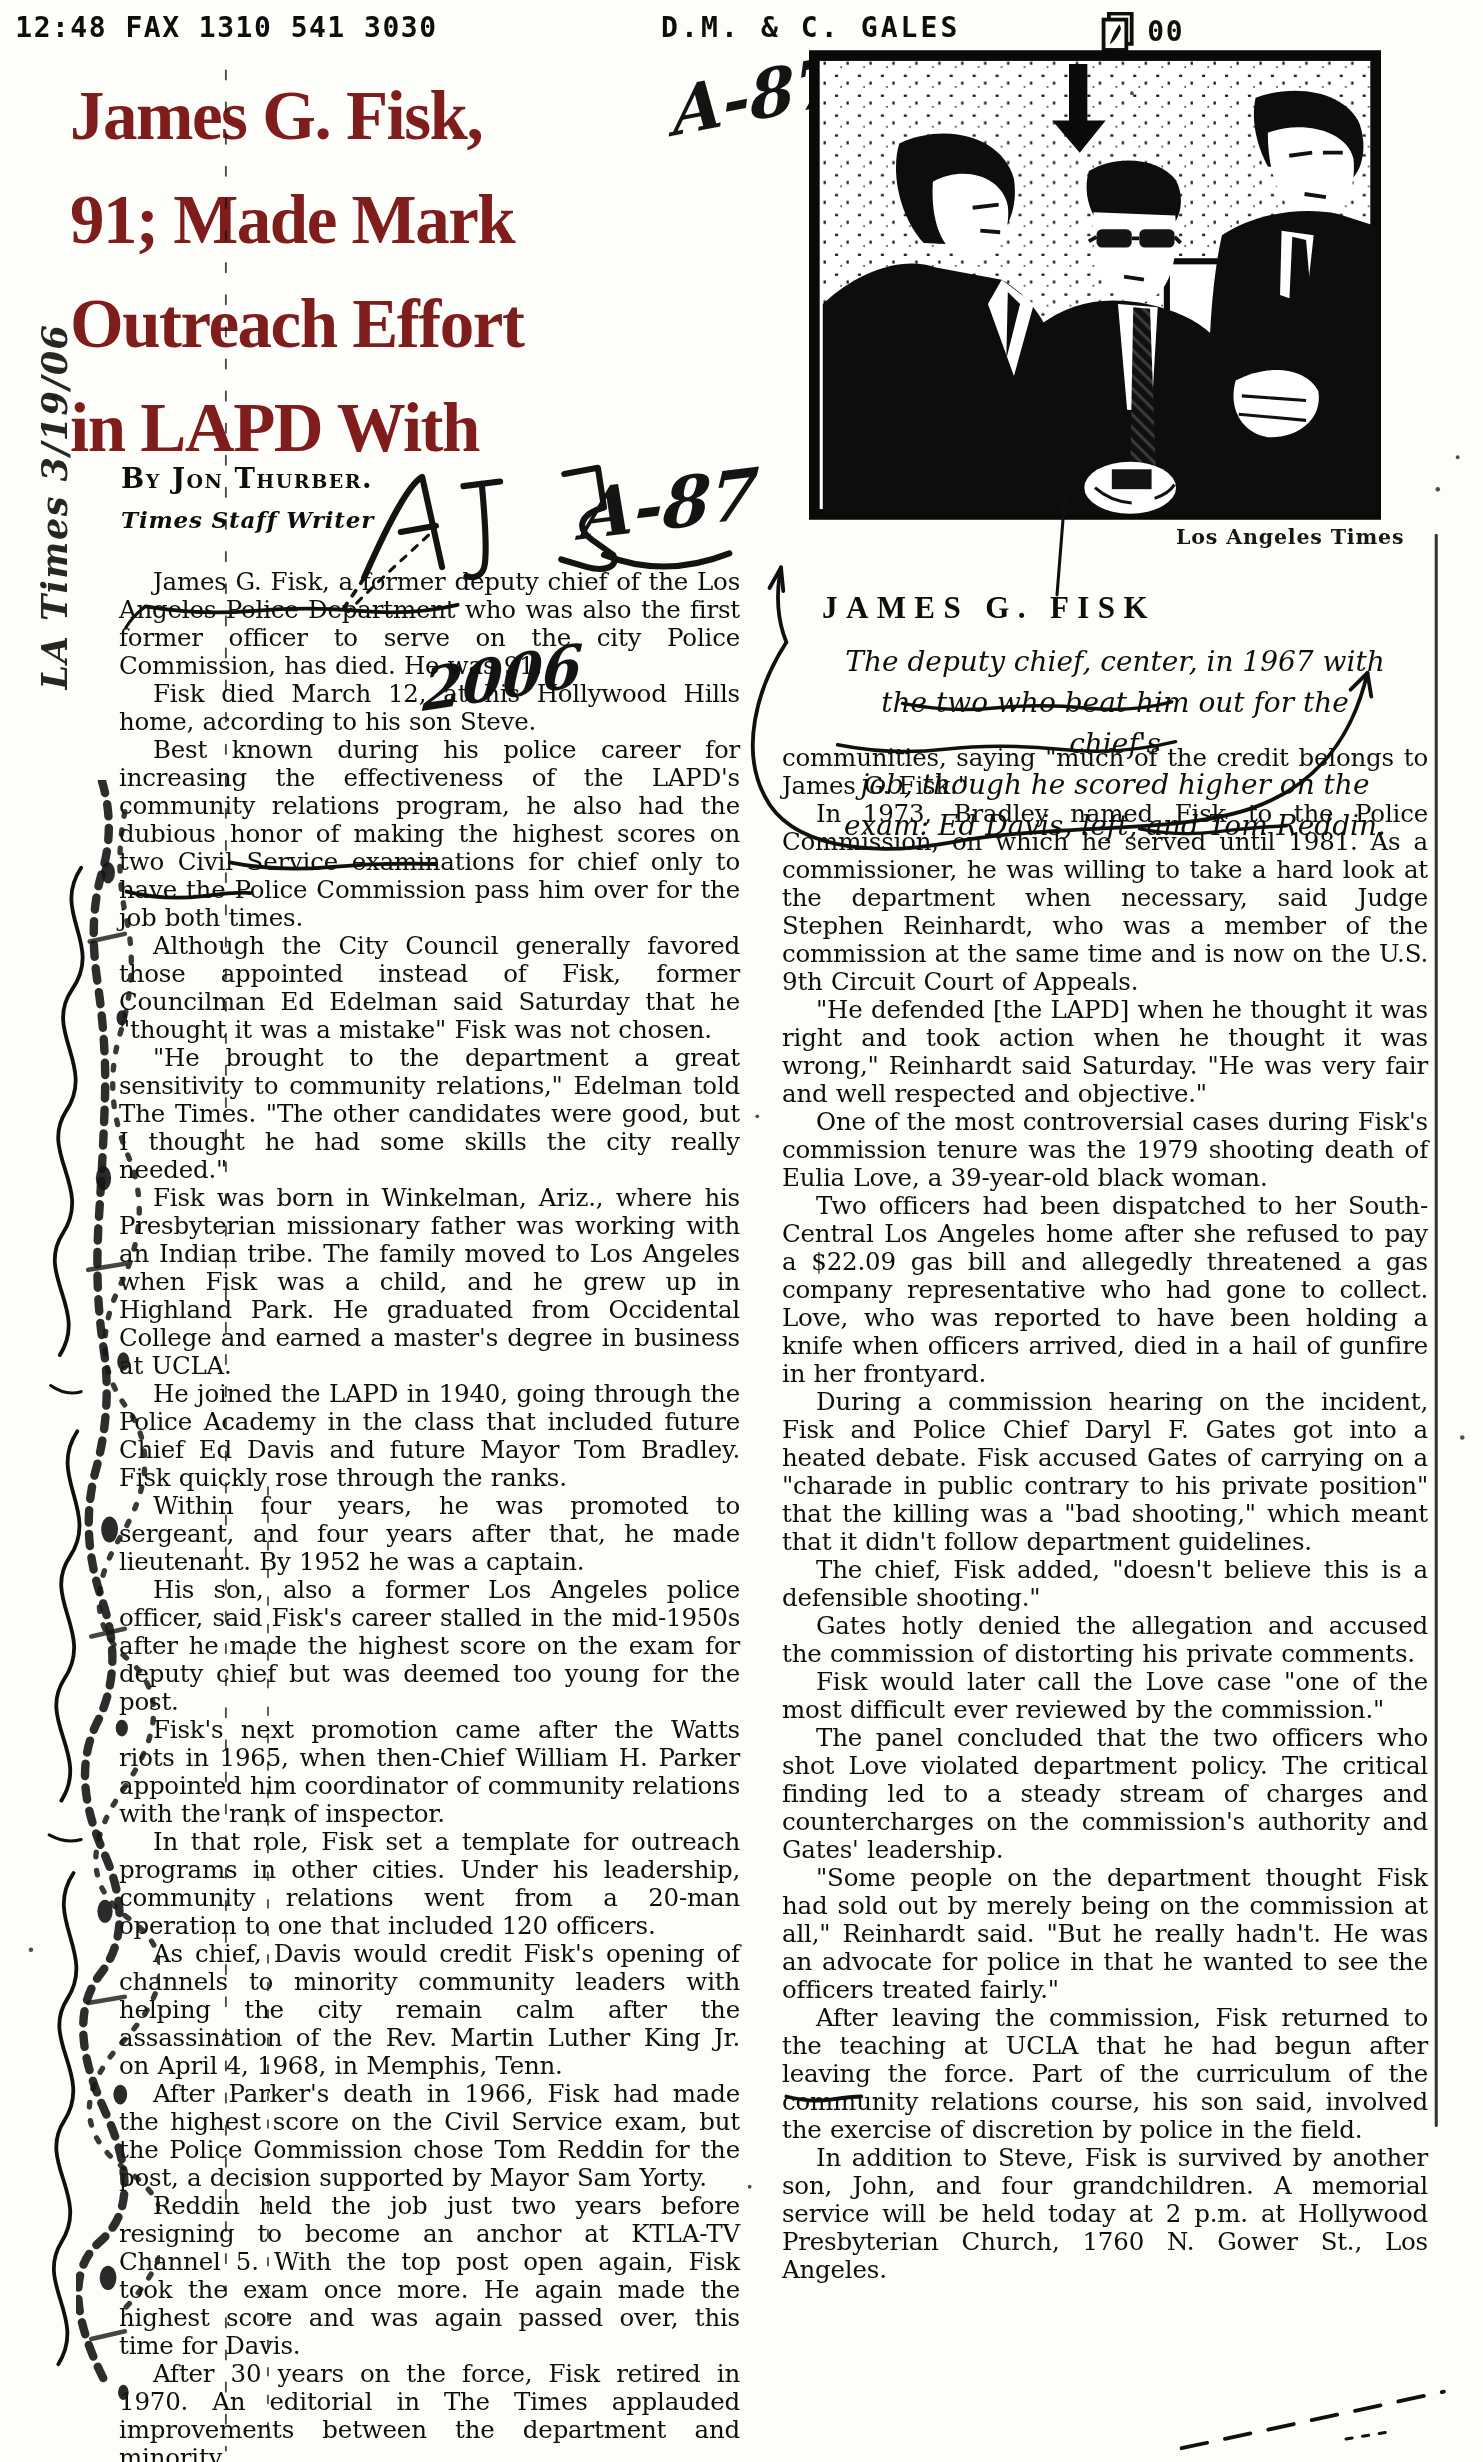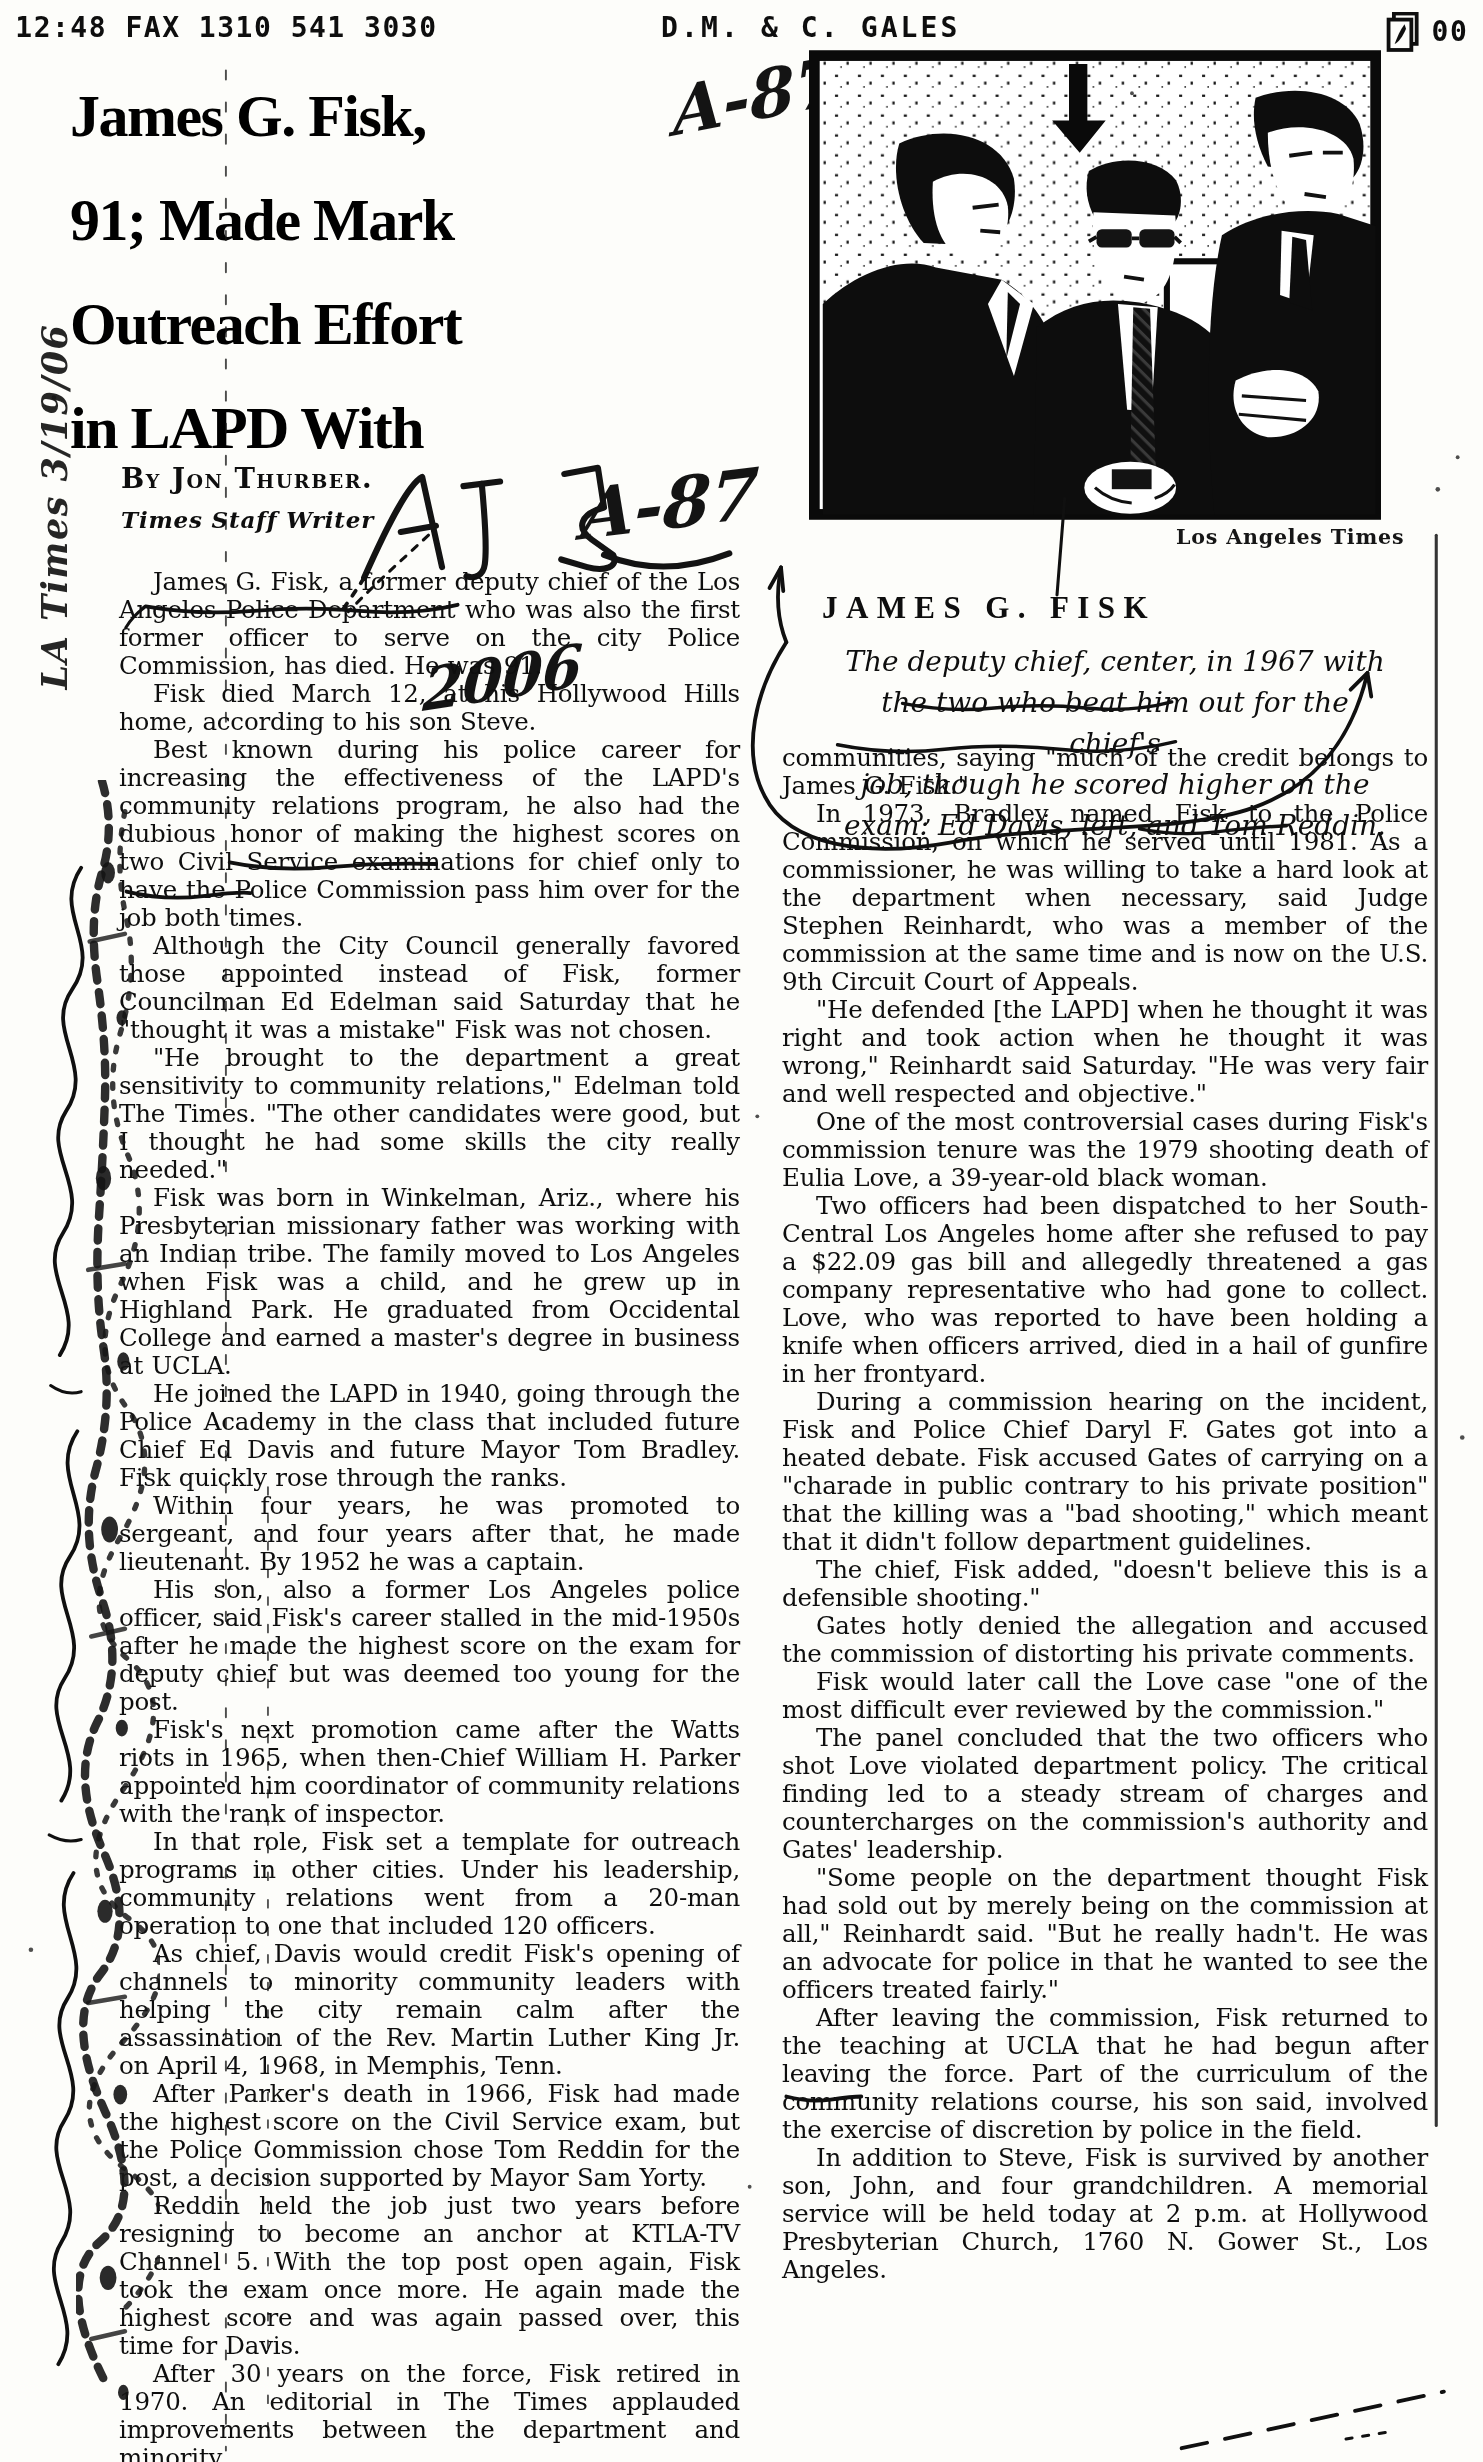--- a/index.html
+++ b/index.html
@@ -4,26 +4,26 @@
 <style>
   html,body{margin:0;padding:0;background:#e8e8e4;}
   .page{position:relative;width:1484px;height:2462px;background:#fdfdfa;overflow:hidden;
         font-family:"DejaVu Serif","Liberation Serif",serif;color:#0e0e0e;}
   
   .fax-header{position:absolute;left:15.3px;top:10.7px;width:1453px;height:46px;
         font-family:"DejaVu Sans Mono","Liberation Mono",monospace;font-weight:bold;
         font-size:28px;letter-spacing:1.5px;display:flex;align-items:flex-start;}
   .fax-left{width:505px;}
   .fax-center{width:581px;text-align:center;letter-spacing:3.1px;}
-  .fax-right{flex:1;text-align:right;display:flex;justify-content:flex-end;align-items:center;gap:12px;}
+  .fax-right{flex:1;text-align:right;display:flex;justify-content:flex-start;align-items:center;gap:12px;}
   .fax-page-icon{display:inline-block;width:34px;height:41px;position:relative;top:1.5px;}
   
   .headline{position:absolute;left:70px;top:64px;width:658px;
         font-family:"Liberation Serif","DejaVu Serif",serif;font-weight:bold;
-        font-size:60px;line-height:104px;letter-spacing:-1.5px;color:#000000;}
+        font-size:69px;line-height:104px;letter-spacing:-1.5px;color:#7f1d1d;}
   
   .byline{position:absolute;left:121px;top:462px;width:398px;}
   .byline-name{font-variant:small-caps;font-weight:bold;font-size:27.5px;letter-spacing:1.5px;}
   .byline-title{font-style:italic;font-weight:bold;font-size:23px;margin-top:12px;letter-spacing:0.8px;}
   
   .photo-wrap{position:absolute;left:809px;top:50px;width:572px;height:470px;}
   .photo-wrap svg{width:100%;height:100%;display:block;}
   .credit{position:absolute;left:1176px;top:525px;font-size:20.6px;font-weight:bold;
         letter-spacing:0.8px;color:#161616;}
   .cap-title{position:absolute;left:822px;top:590px;width:551px;text-align:left;

